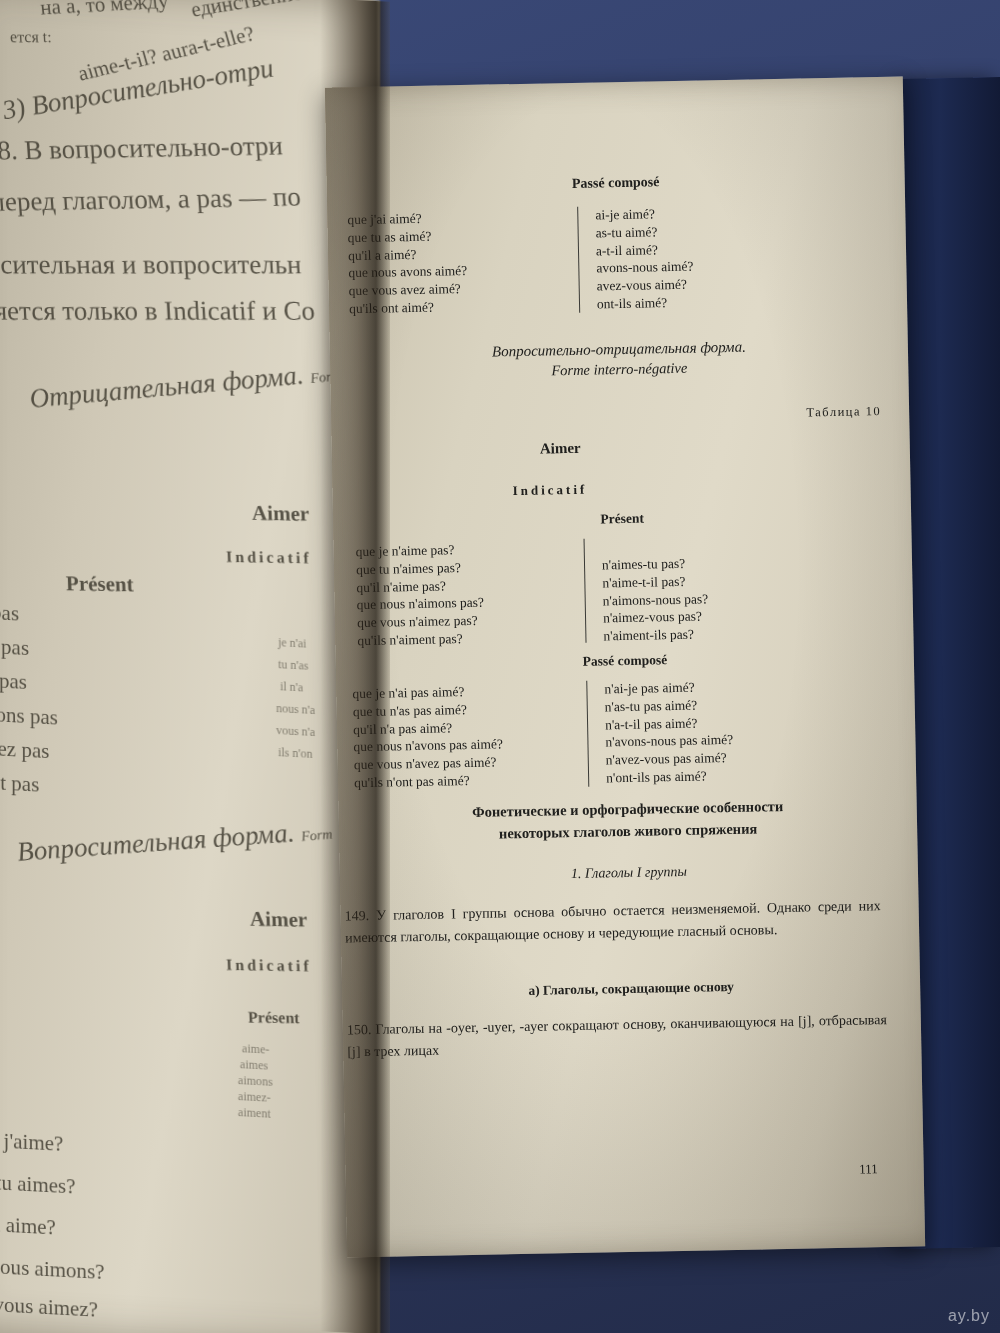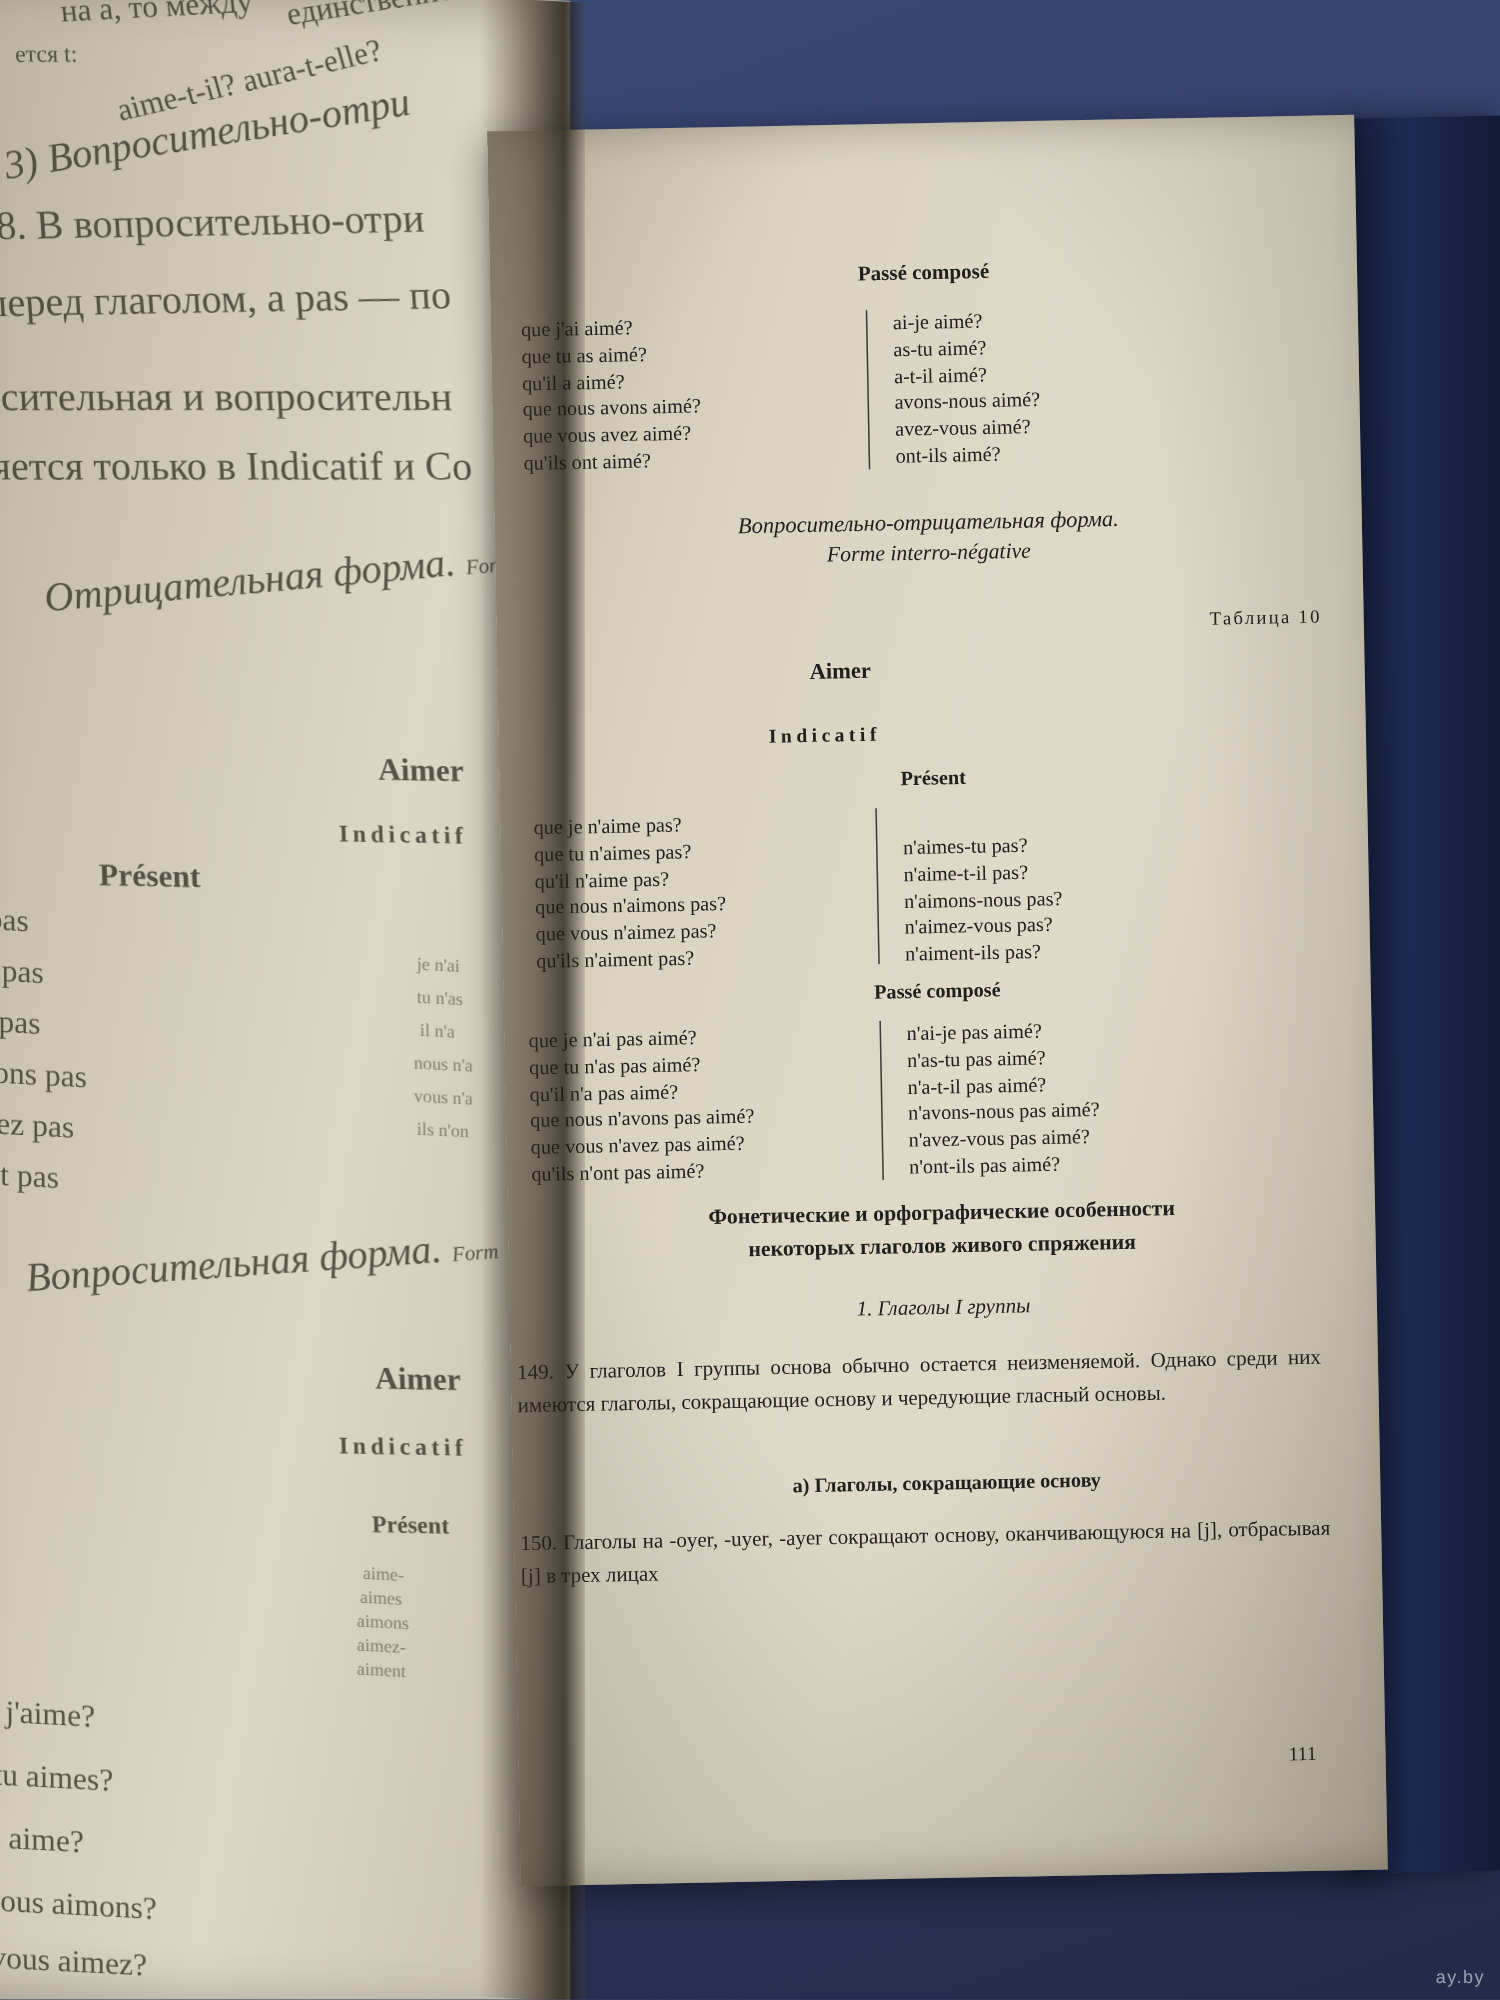--- a/index.html
+++ b/index.html
@@ -82,21 +82,21 @@
   }
   .lp-big{font-size:27px;}
   .lp-mid{font-size:21px;}
   .lp-sm{font-size:16px;}
   .lp-xs{font-size:12px;opacity:.55;}
   .lp-rot{transform:rotate(-6deg);}
 
   
   .wm{
     position:absolute;right:10px;bottom:8px;
-    color:rgba(255,255,255,.55);font-size:12px;
+    color:rgba(255,255,255,.55);font-size:16px;
     font-family:"Liberation Sans", sans-serif;letter-spacing:1px;
   }
   .pageno{position:absolute;right:46px;bottom:70px;font-size:13px;}
 </style>
 </head>
 <body>
 
 <div id="scene">
   <div class="bg"></div>
 

